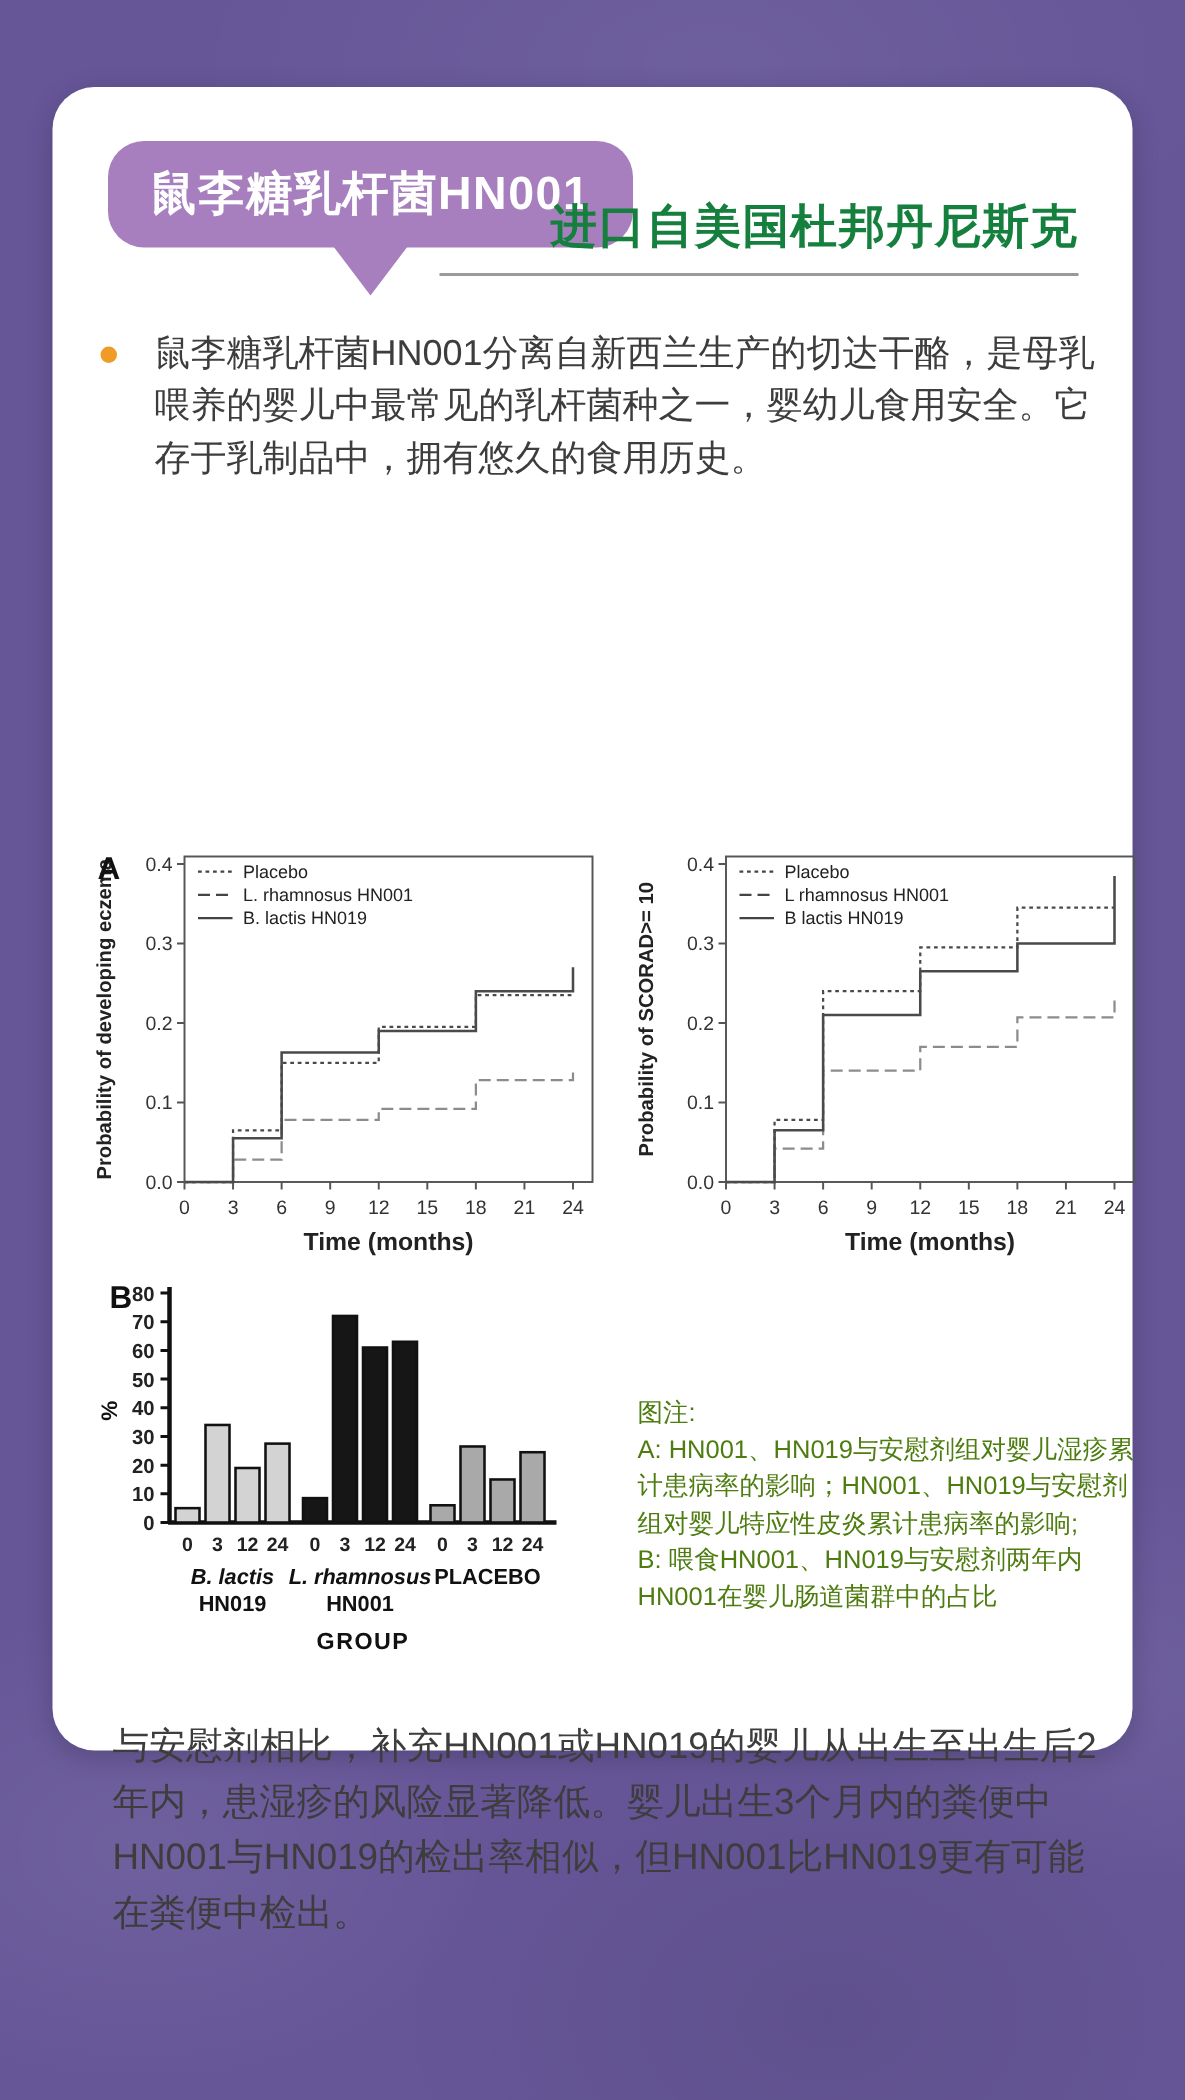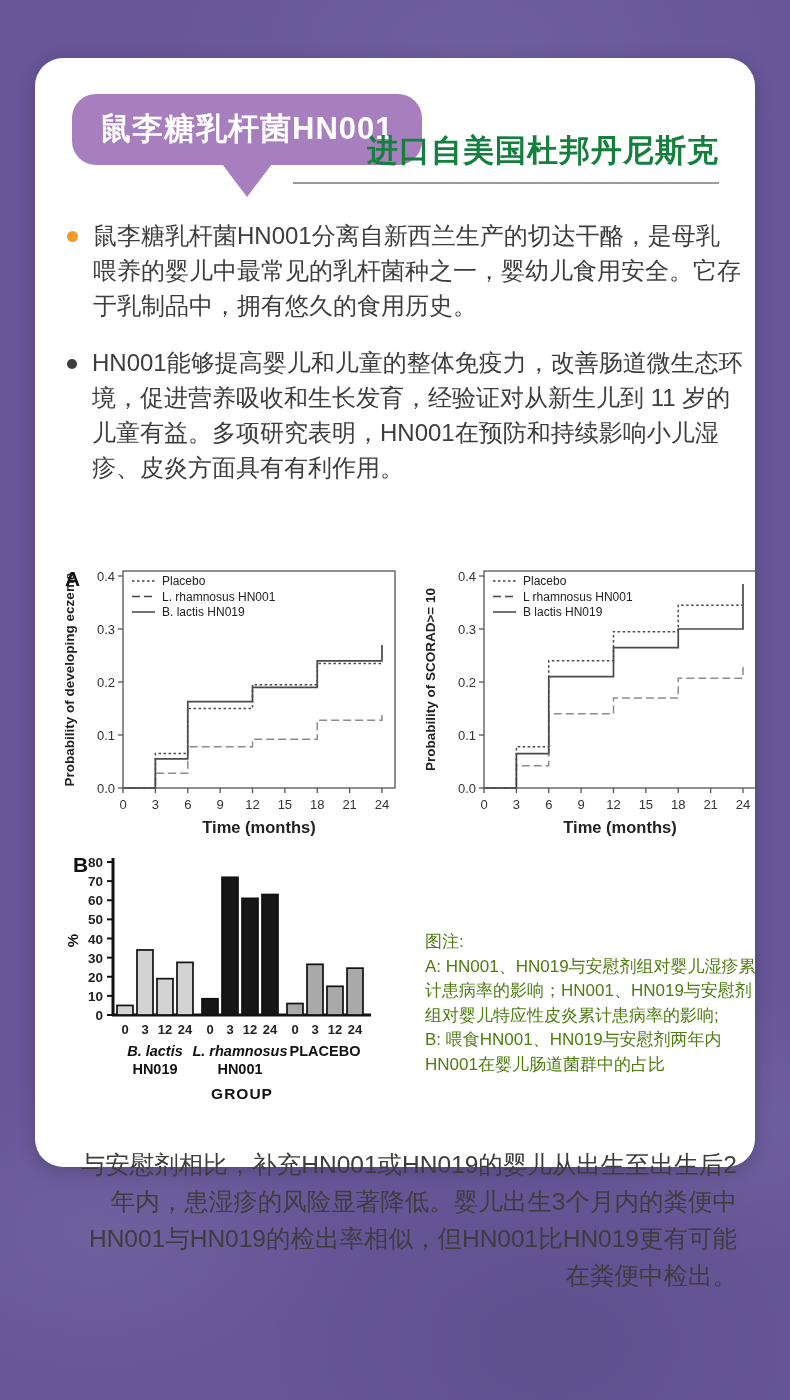--- a/index.html
+++ b/index.html
@@ -35,38 +35,38 @@
   }
   .subtitle{
     position:absolute;right:36px;top:72px;
     font-size:31px;font-weight:700;color:#15803d;letter-spacing:1px;white-space:nowrap;
   }
   .subtitle-underline{
     position:absolute;left:258px;right:36px;top:124px;height:2px;
     background:var(--underline,#9a9a9a);
   }
   .bullets{position:absolute;left:32px;top:160px;width:676px;}
-  .bullet{display:flex;gap:15px;align-items:flex-start;}
+  .bullet{display:flex;gap:25px;align-items:flex-start;}
   .bullet p{margin:0;font-size:24px;line-height:35px;color:#3d3d3d;}
   .dot{flex:none;width:11px;height:11px;border-radius:50%;margin-top:13px;}
   .dot.orange{background:var(--accent,#f09b28);}
   .dot.dark{width:10px;height:10px;background:#3d3d3d;margin-top:14px;}
   .bullet.b1{margin-bottom:22px;}
   .bullet.b2{margin-bottom:6px;}
   .chart{position:absolute;}
   #chart0{left:22px;top:498px;}
   #chart1{left:383px;top:498px;}
   #chart2{left:28px;top:792px;}
   .caption{
     position:absolute;left:390px;top:872px;width:334px;
     font-size:17px;line-height:24.5px;color:#4d7c0f;white-space:pre-line;
   }
   .footer{
     position:absolute;left:40px;top:1088px;width:662px;margin:0;
-    font-size:24.5px;line-height:37px;color:#3d3d3d;text-align:right;
+    font-size:24.5px;line-height:37px;color:#3d3d3d;
   }
   svg text{font-family:"Liberation Sans","DejaVu Sans",sans-serif;}
 </style>
 </head>
 <body style="--bg: #665698; --badge: #a77fbe; --accent: #f09b28; --underline: #9a9a9a;">
 
 <div class="bg"></div>
 
 <div class="card">
 
@@ -75,24 +75,20 @@
     <div class="badge-tail"></div>
   </div>
 
   <div class="subtitle">进口自美国杜邦丹尼斯克</div>
   <div class="subtitle-underline"></div>
 
   <div class="bullets">
     <div class="bullet b1">
       <span class="dot orange"></span>
       <p>鼠李糖乳杆菌HN001分离自新西兰生产的切达干酪，是母乳喂养的婴儿中最常见的乳杆菌种之一，婴幼儿食用安全。它存于乳制品中，拥有悠久的食用历史。</p>
-    </div>
-    <div class="bullet b2">
-      <span class="dot dark"></span>
-      <p>HN001能够提高婴儿和儿童的整体免疫力，改善肠道微生态环境，促进营养吸收和生长发育，经验证对从新生儿到 11 岁的儿童有益。多项研究表明，HN001在预防和持续影响小儿湿疹、皮炎方面具有有利作用。</p>
     </div>
   </div>
 
   <div id="chart0" class="chart"><svg width="350" height="300" viewBox="0 0 350 300">
         <rect x="66" y="15" width="272" height="217" fill="none" stroke="#555" stroke-width="1.3"></rect>
         <line x1="61" y1="232" x2="66" y2="232" stroke="#555" stroke-width="1.3"></line>
         <text x="58" y="236.5" text-anchor="end" font-size="13" fill="#333">0.0</text>
         <line x1="61" y1="179" x2="66" y2="179" stroke="#555" stroke-width="1.3"></line>
         <text x="58" y="183.5" text-anchor="end" font-size="13" fill="#333">0.1</text>
         <line x1="61" y1="126" x2="66" y2="126" stroke="#555" stroke-width="1.3"></line>

